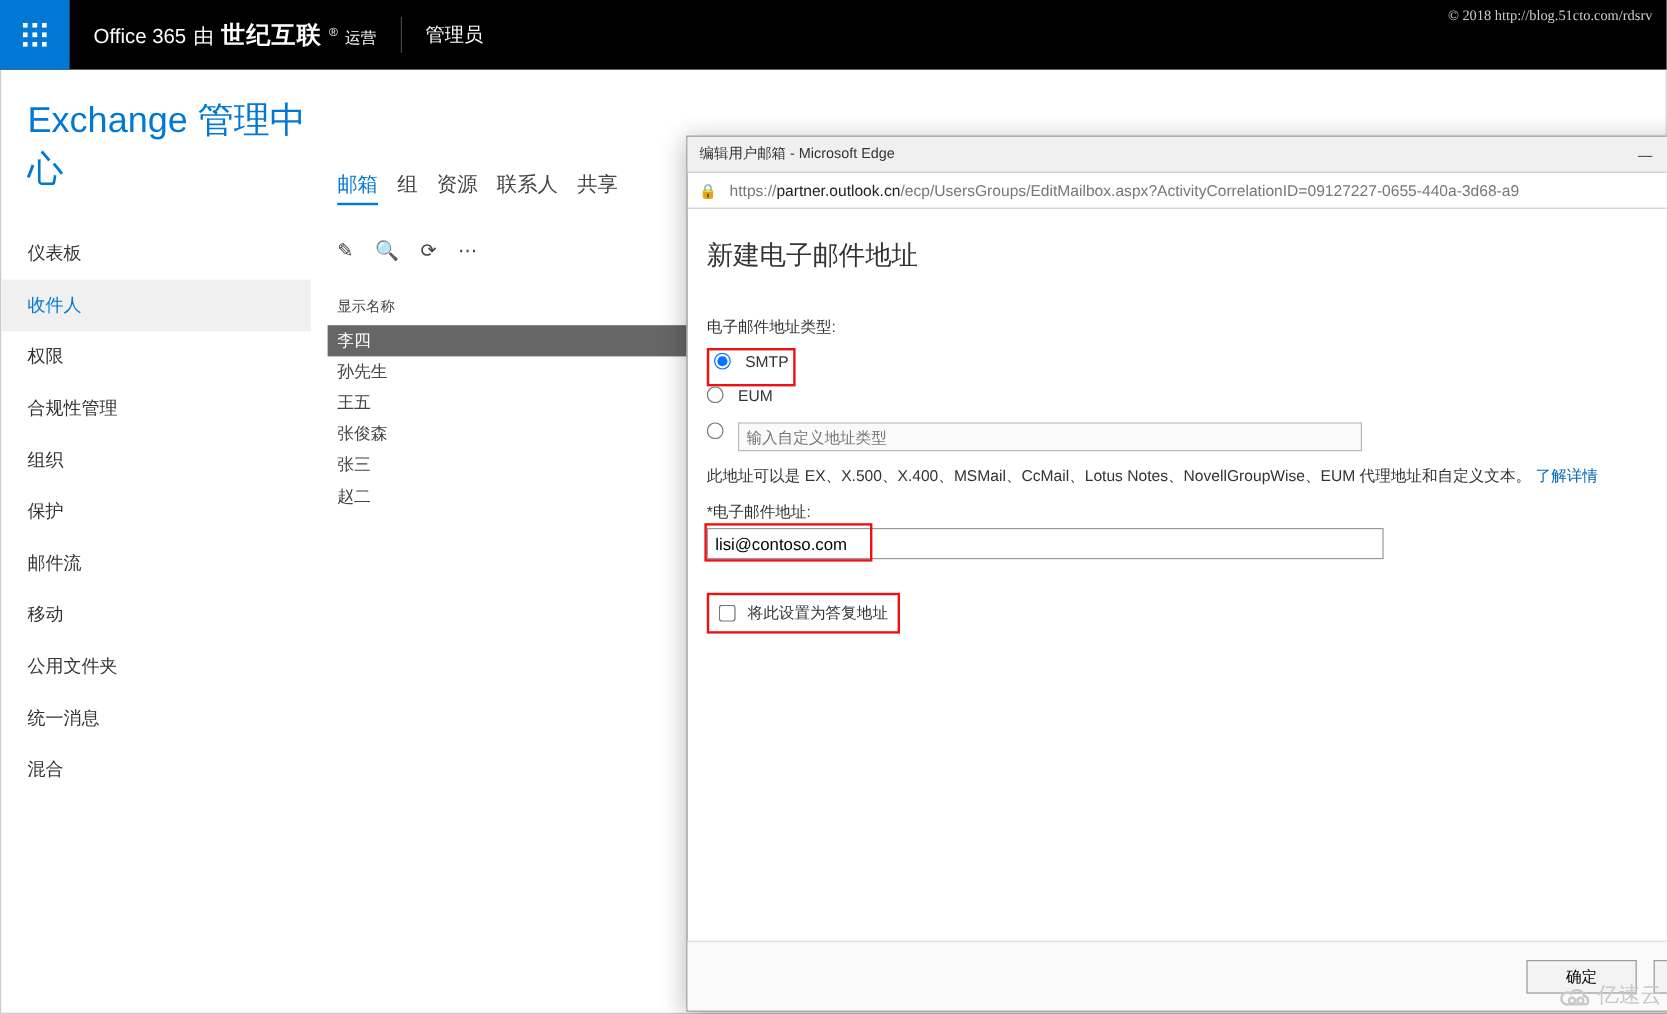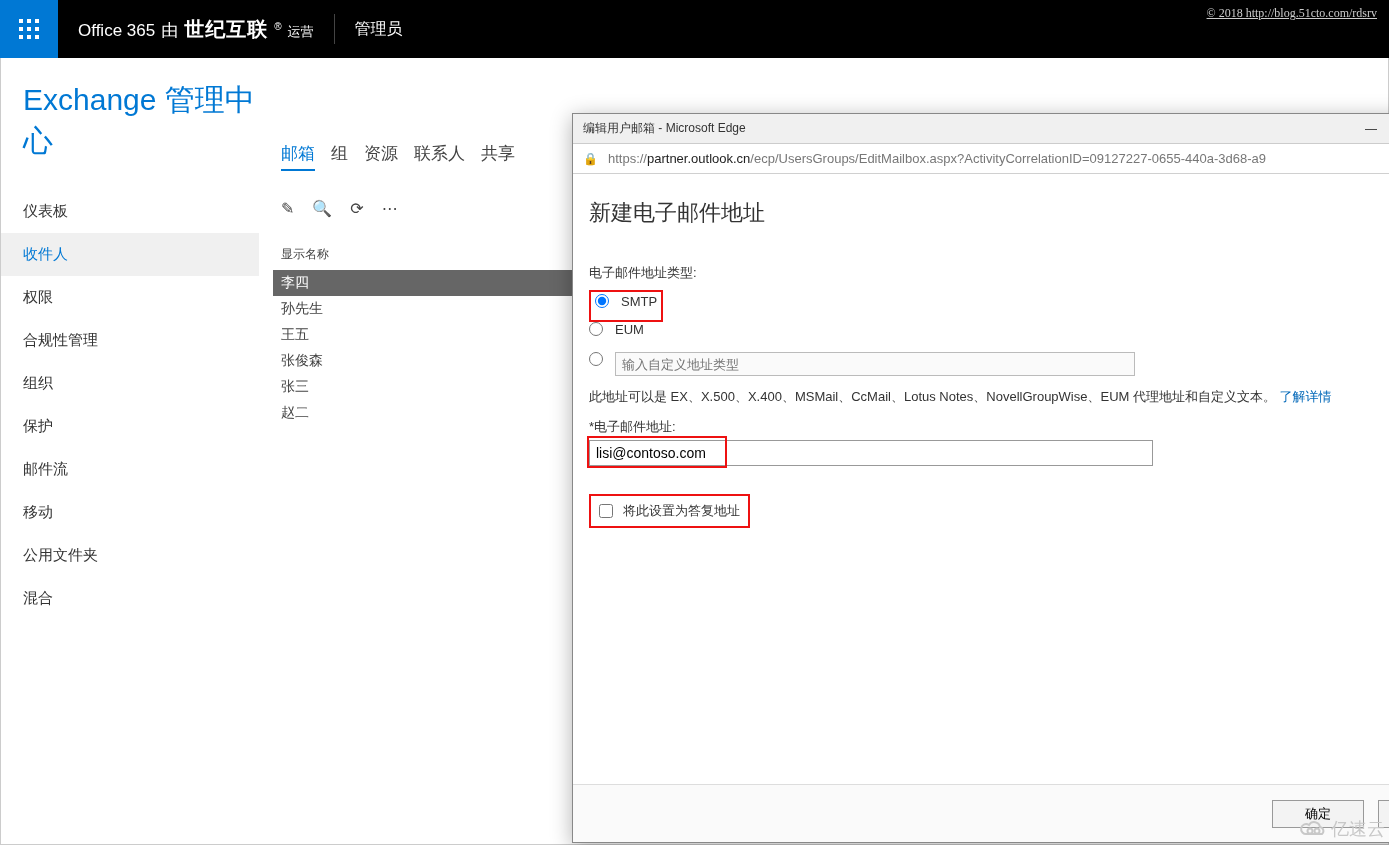--- a/index.html
+++ b/index.html
@@ -8,21 +8,21 @@
   
   .topbar { height: 58px; background: #000; color: #fff; display: flex; align-items: center; position: relative; }
   .waffle { width: 58px; height: 58px; background: #0078d4; display: flex; align-items: center; justify-content: center; cursor: pointer; }
   .waffle svg { fill: #fff; }
   .brand { margin-left: 20px; font-size: 17px; display: flex; align-items: baseline; gap: 6px; }
   .brand .cn { font-weight: bold; font-size: 20px; letter-spacing: 1px; text-align: center; }
   .brand .op { font-size: 13px; }
   .brand .reg { font-size: 10px; position: relative; top: -6px; }
   .divider-v { width: 1px; height: 30px; background: #444; margin: 0 20px; }
   .admin { font-size: 16px; }
-  .copy { position: absolute; right: 12px; top: 6px; font-size: 12px; color: #ccc; font-family: serif; text-decoration: underline; }
+  .copy { position: absolute; right: 12px; top: 6px; font-size: 12px; color: #ccc; font-family: serif; }
 
   
   .main { display: flex; height: calc(845px - 58px); border: 1px solid #ccc; border-top: none; }
   .leftcol { width: 258px; padding-top: 22px; }
   .page-title { color: #0078d4; font-size: 30px; font-weight: 400; padding: 0 0 28px 22px; }
   .nav-item { padding: 12px 22px; font-size: 15px; cursor: pointer; color: #333; }
   .nav-item.active { background: #f0f0f0; color: #0078d4; }
 
   .content { flex: 1; padding: 22px 0 0 22px; position: relative; }
   .tabs { display: flex; gap: 16px; font-size: 17px; margin-top: 62px; margin-bottom: 28px; }
@@ -58,21 +58,21 @@
   .email-wrap { display: flex; align-items: center; margin-top: 4px; }
   .email-input { width: 564px; height: 26px; border: 1px solid #999; padding: 0 6px; font-size: 14px; }
   .hl-overlay-email { position: absolute; border: 2px solid #e11; pointer-events: none; }
   .chk-row { margin-top: 28px; display: inline-flex; align-items: center; gap: 10px; padding: 6px 8px; border: 2px solid #e11; }
   .chk-row input { width: 14px; height: 14px; }
 
   .popup-footer { height: 58px; border-top: 1px solid #ddd; display: flex; align-items: center; justify-content: flex-end; gap: 14px; padding-right: 16px; background: #fafafa; }
   .btn { width: 92px; height: 28px; border: 1px solid #999; background: #f3f3f3; font-size: 13px; cursor: pointer; }
 
   
-  .wm { position: absolute; right: 4px; bottom: 4px; color: #c8c8c8; font-size: 18px; display: flex; align-items: center; gap: 4px; font-weight: 500; }
+  .wm { position: absolute; right: 4px; bottom: 4px; color: #c8c8c8; font-size: 18px; display: flex; align-items: flex-end; gap: 4px; font-weight: 500; }
   .wm svg { stroke: #c8c8c8; fill: none; stroke-width: 2; }
 </style>
 </head>
 <body>
 
 <div class="topbar">
   <div class="waffle">
     <svg width="20" height="20" viewBox="0 0 20 20">
       <rect x="0" y="0" width="4" height="4"></rect>
         <rect x="8" y="0" width="4" height="4"></rect>
@@ -102,20 +102,21 @@
     <div class="page-title">Exchange 管理中心</div>
     <div class="nav-item">仪表板</div>
     <div class="nav-item active">收件人</div>
     <div class="nav-item">权限</div>
     <div class="nav-item">合规性管理</div>
     <div class="nav-item">组织</div>
     <div class="nav-item">保护</div>
     <div class="nav-item">邮件流</div>
     <div class="nav-item">移动</div>
     <div class="nav-item">公用文件夹</div>
+    <div class="nav-item">统一消息</div>
     <div class="nav-item">混合</div>
   </div>
 
   <div class="content">
     <div class="tabs">
       <div class="tab active">邮箱</div>
       <div class="tab">组</div>
       <div class="tab">资源</div>
       <div class="tab">联系人</div>
       <div class="tab">共享</div>

